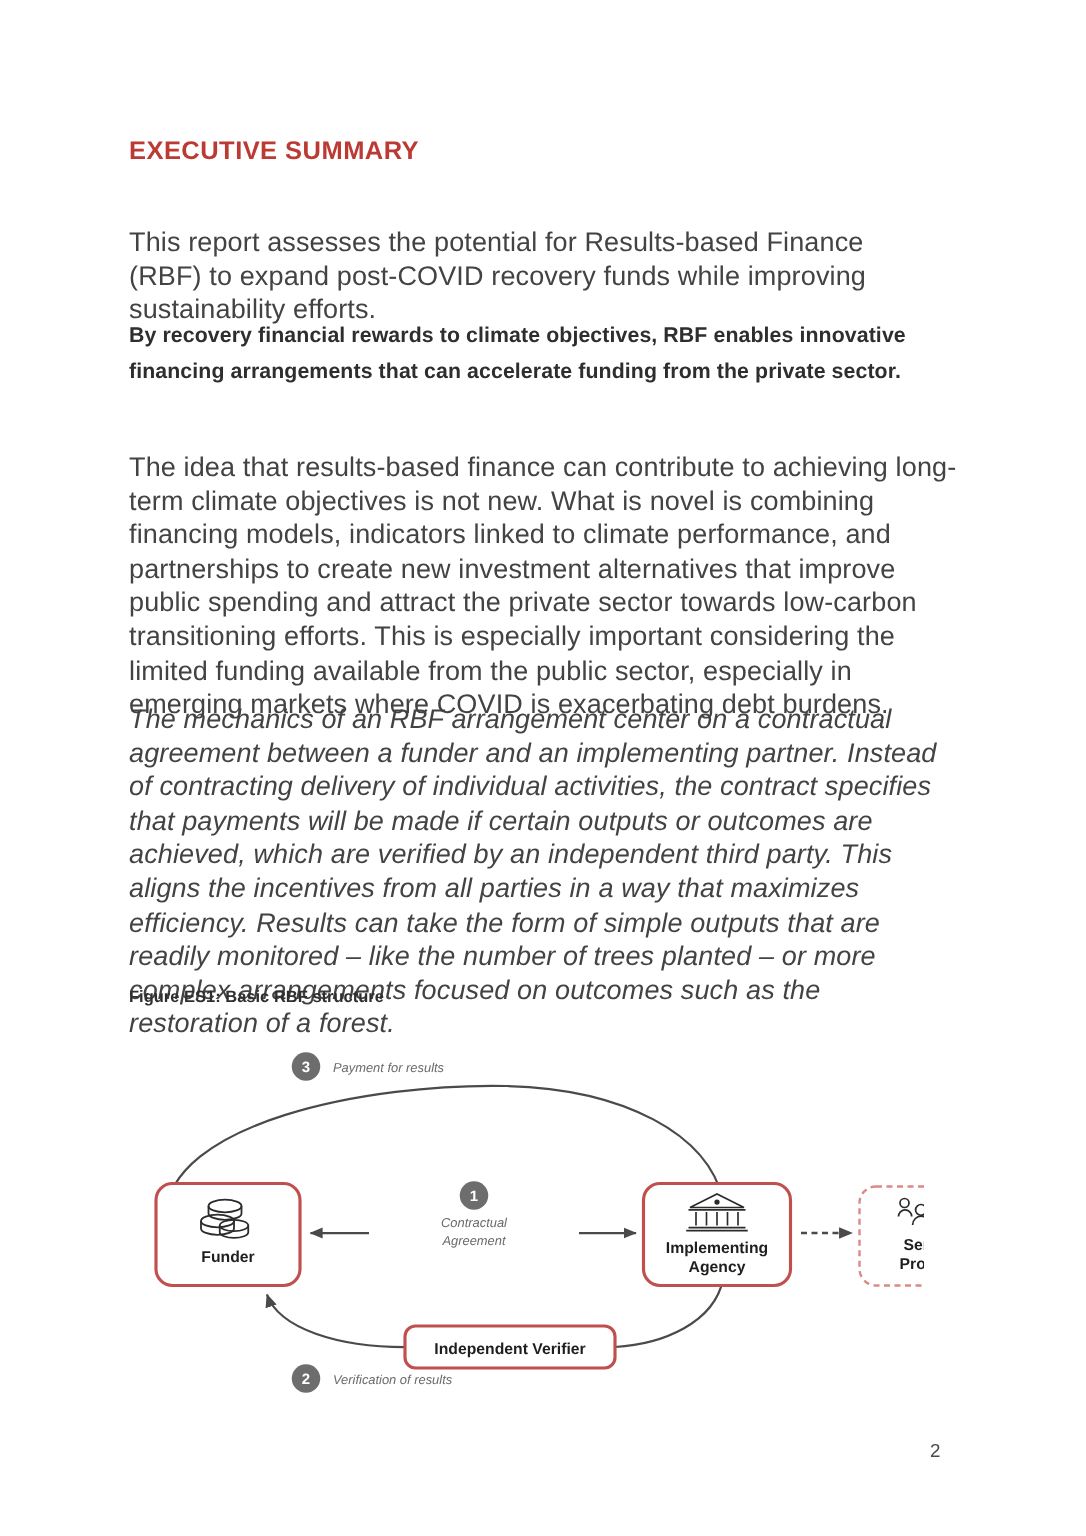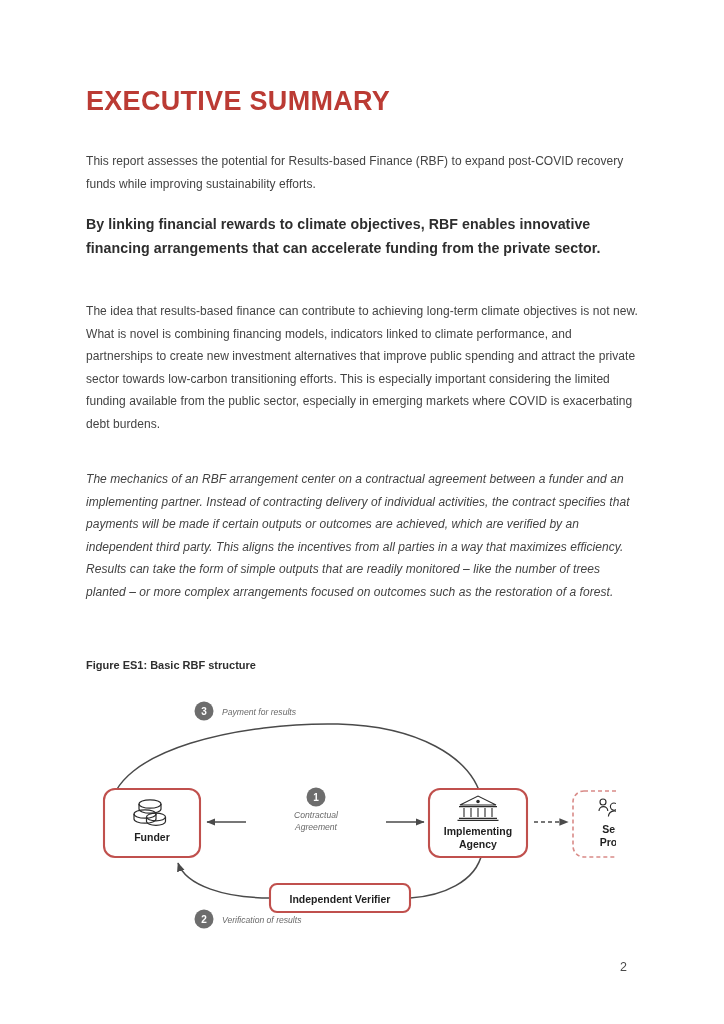--- a/index.html
+++ b/index.html
@@ -23,37 +23,37 @@
   }
 
   .content {
     position: absolute;
     left: 86px;
     top: 0;
     width: 552px;
   }
 
   h1.doc-title {
-    font-size: 27px;
+    font-size: 17px;
     font-weight: 700;
     color: #bb3b34;
     letter-spacing: 0.3px;
     margin: 0;
     padding: 0;
     position: absolute;
     top: 84px;
     left: 0;
     line-height: 34px;
   }
 
   p.para {
     position: absolute;
     left: 0;
     margin: 0;
-    font-size: 12px;
+    font-size: 18px;
     line-height: 22.6px;
     color: #434343;
     letter-spacing: 0.005em;
   }
 
   p.lead       { top: 150px; width: 540px; }
   p.bold-stmt  { top: 213px; width: 545px; font-weight: 700; font-size: 14.2px;
                  line-height: 23.5px; color: #2e2e2e; }
   p.body-1     { top: 300px; width: 552px; }
   p.body-2     { top: 468px; width: 552px; font-style: italic; }
@@ -112,21 +112,21 @@
 <body>
 
 <div class="page">
 
   <div class="content">
 
     <h1 class="doc-title">EXECUTIVE SUMMARY</h1>
 
     <p class="para lead">This report assesses the potential for Results-based Finance (RBF) to expand post-COVID recovery funds while improving sustainability efforts.</p>
 
-    <p class="para bold-stmt">By linking financial rewards to climate objectives, RBF enables innovative financing arrangements that can accelerate funding from the private sector.</p>
+    <p class="para bold-stmt">By recovery financial rewards to climate objectives, RBF enables innovative financing arrangements that can accelerate funding from the private sector.</p>
 
     <p class="para body-1">The idea that results-based finance can contribute to achieving long-term climate objectives is not new. What is novel is combining financing models, indicators linked to climate performance, and partnerships to create new investment alternatives that improve public spending and attract the private sector towards low-carbon transitioning efforts. This is especially important considering the limited funding available from the public sector, especially in emerging markets where COVID is exacerbating debt burdens.</p>
 
     <p class="para body-2">The mechanics of an RBF arrangement center on a contractual agreement between a funder and an implementing partner. Instead of contracting delivery of individual activities, the contract specifies that payments will be made if certain outputs or outcomes are achieved, which are verified by an independent third party. This aligns the incentives from all parties in a way that maximizes efficiency. Results can take the form of simple outputs that are readily monitored – like the number of trees planted – or more complex arrangements focused on outcomes such as the restoration of a forest.</p>
 
     <div class="fig-caption">Figure ES1: Basic RBF structure</div>
   </div>
 
   <div class="figure">
     <svg width="530" height="240" viewBox="0 0 530 240" xmlns="http://www.w3.org/2000/svg">

